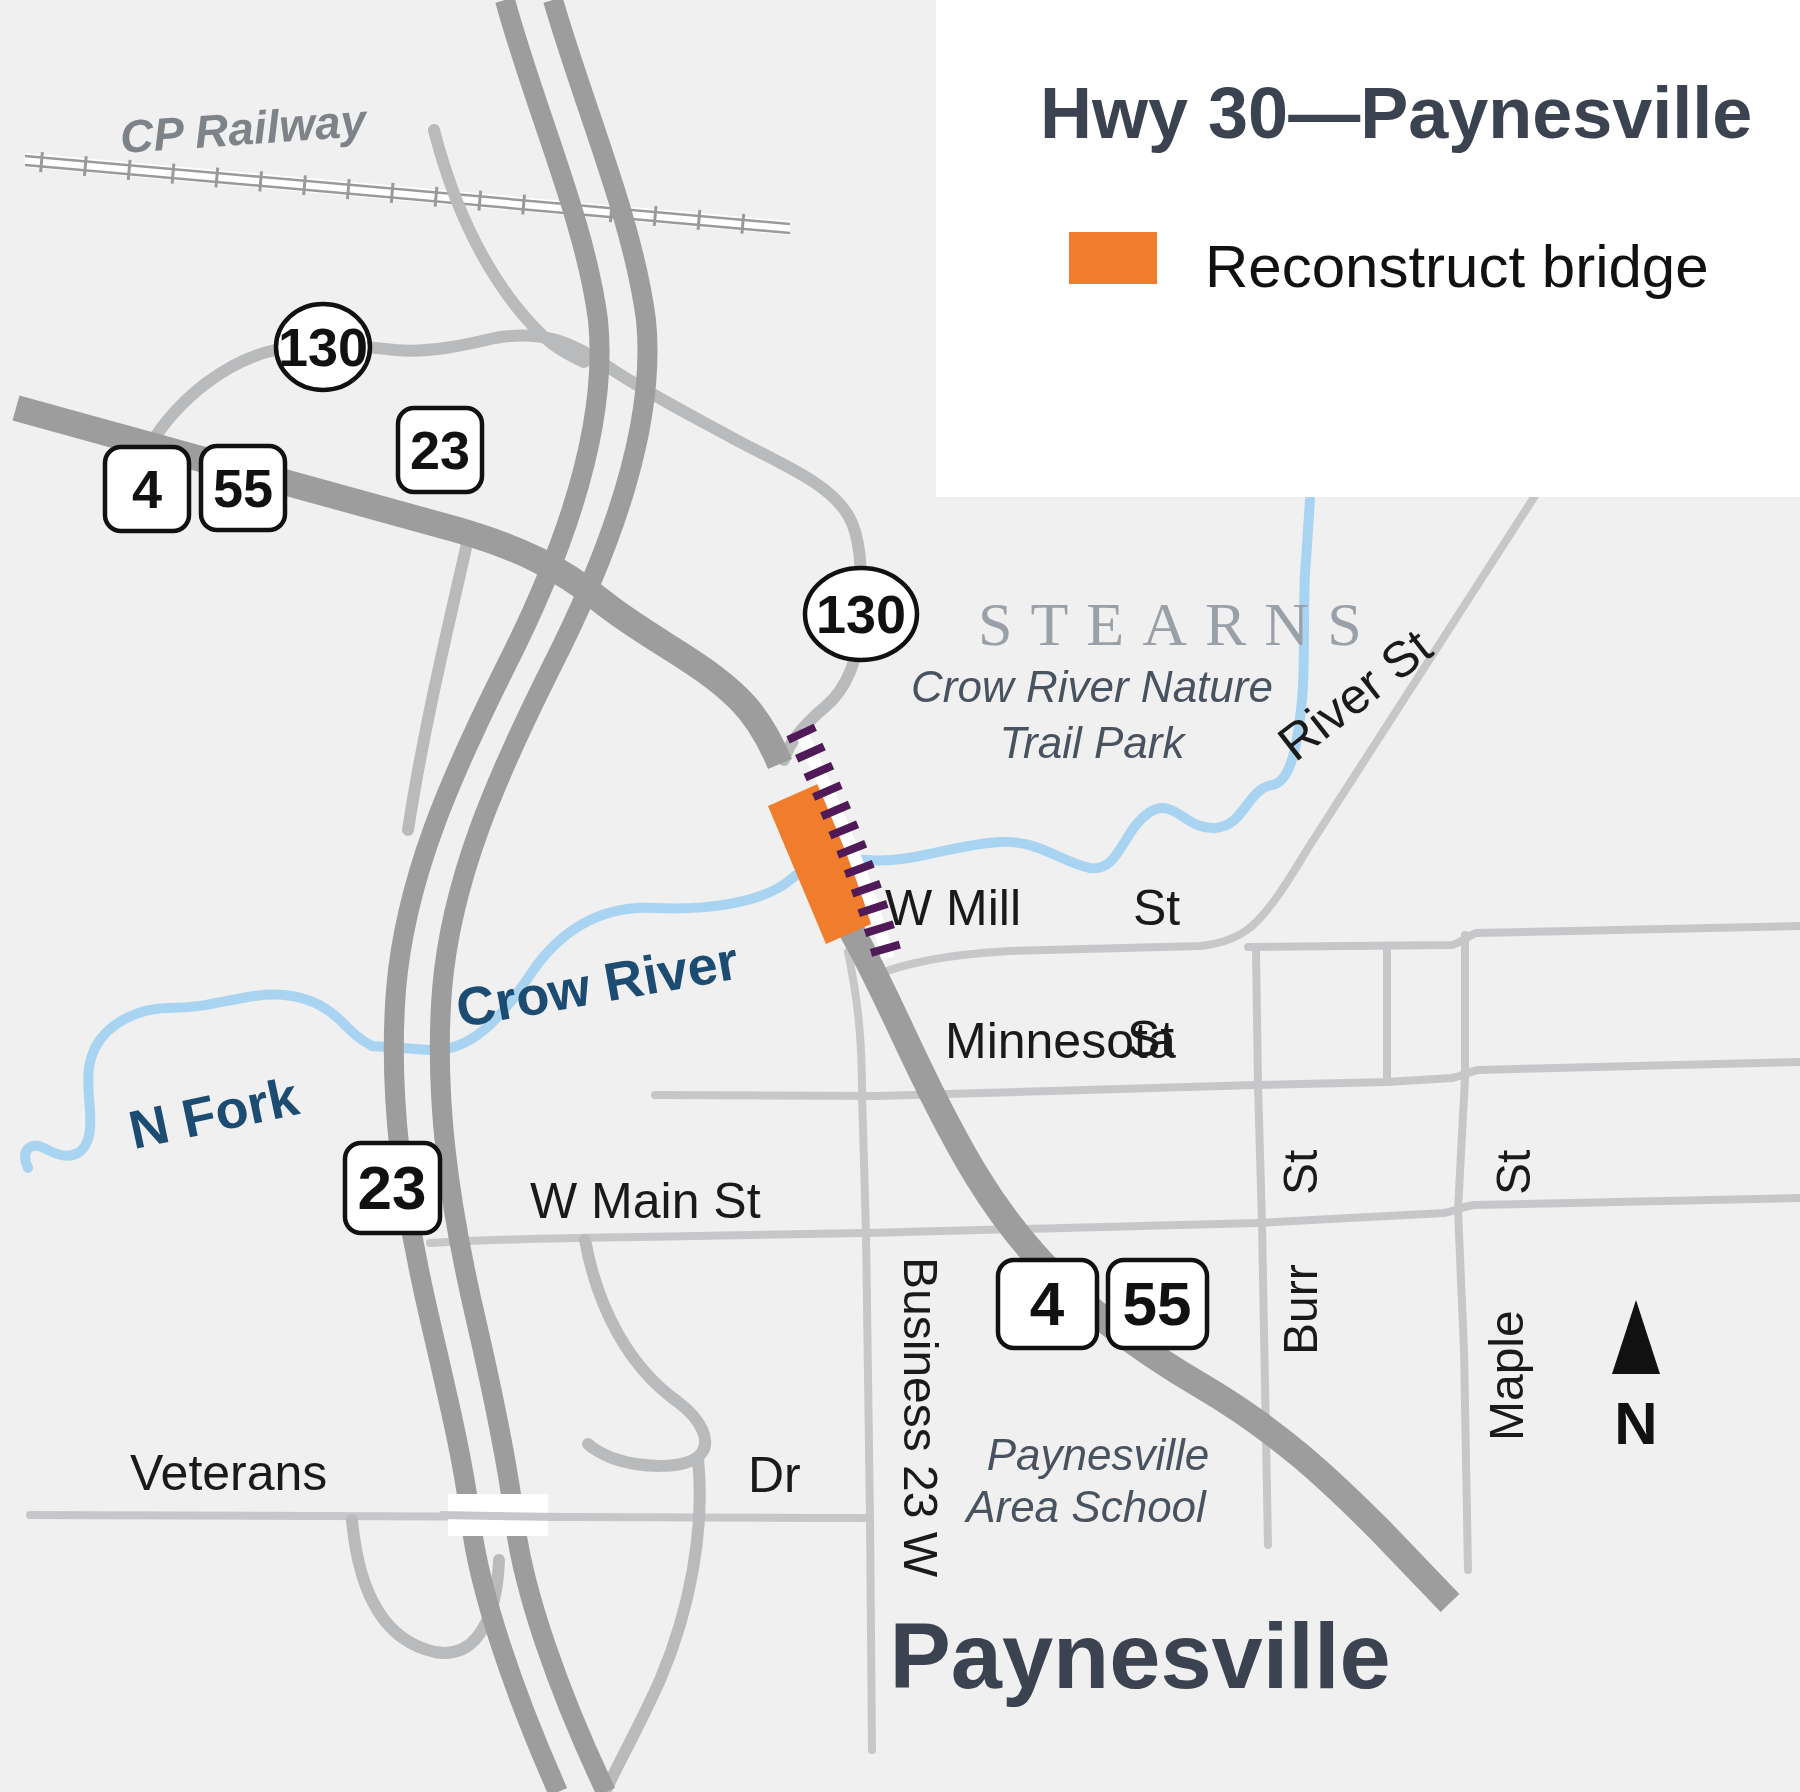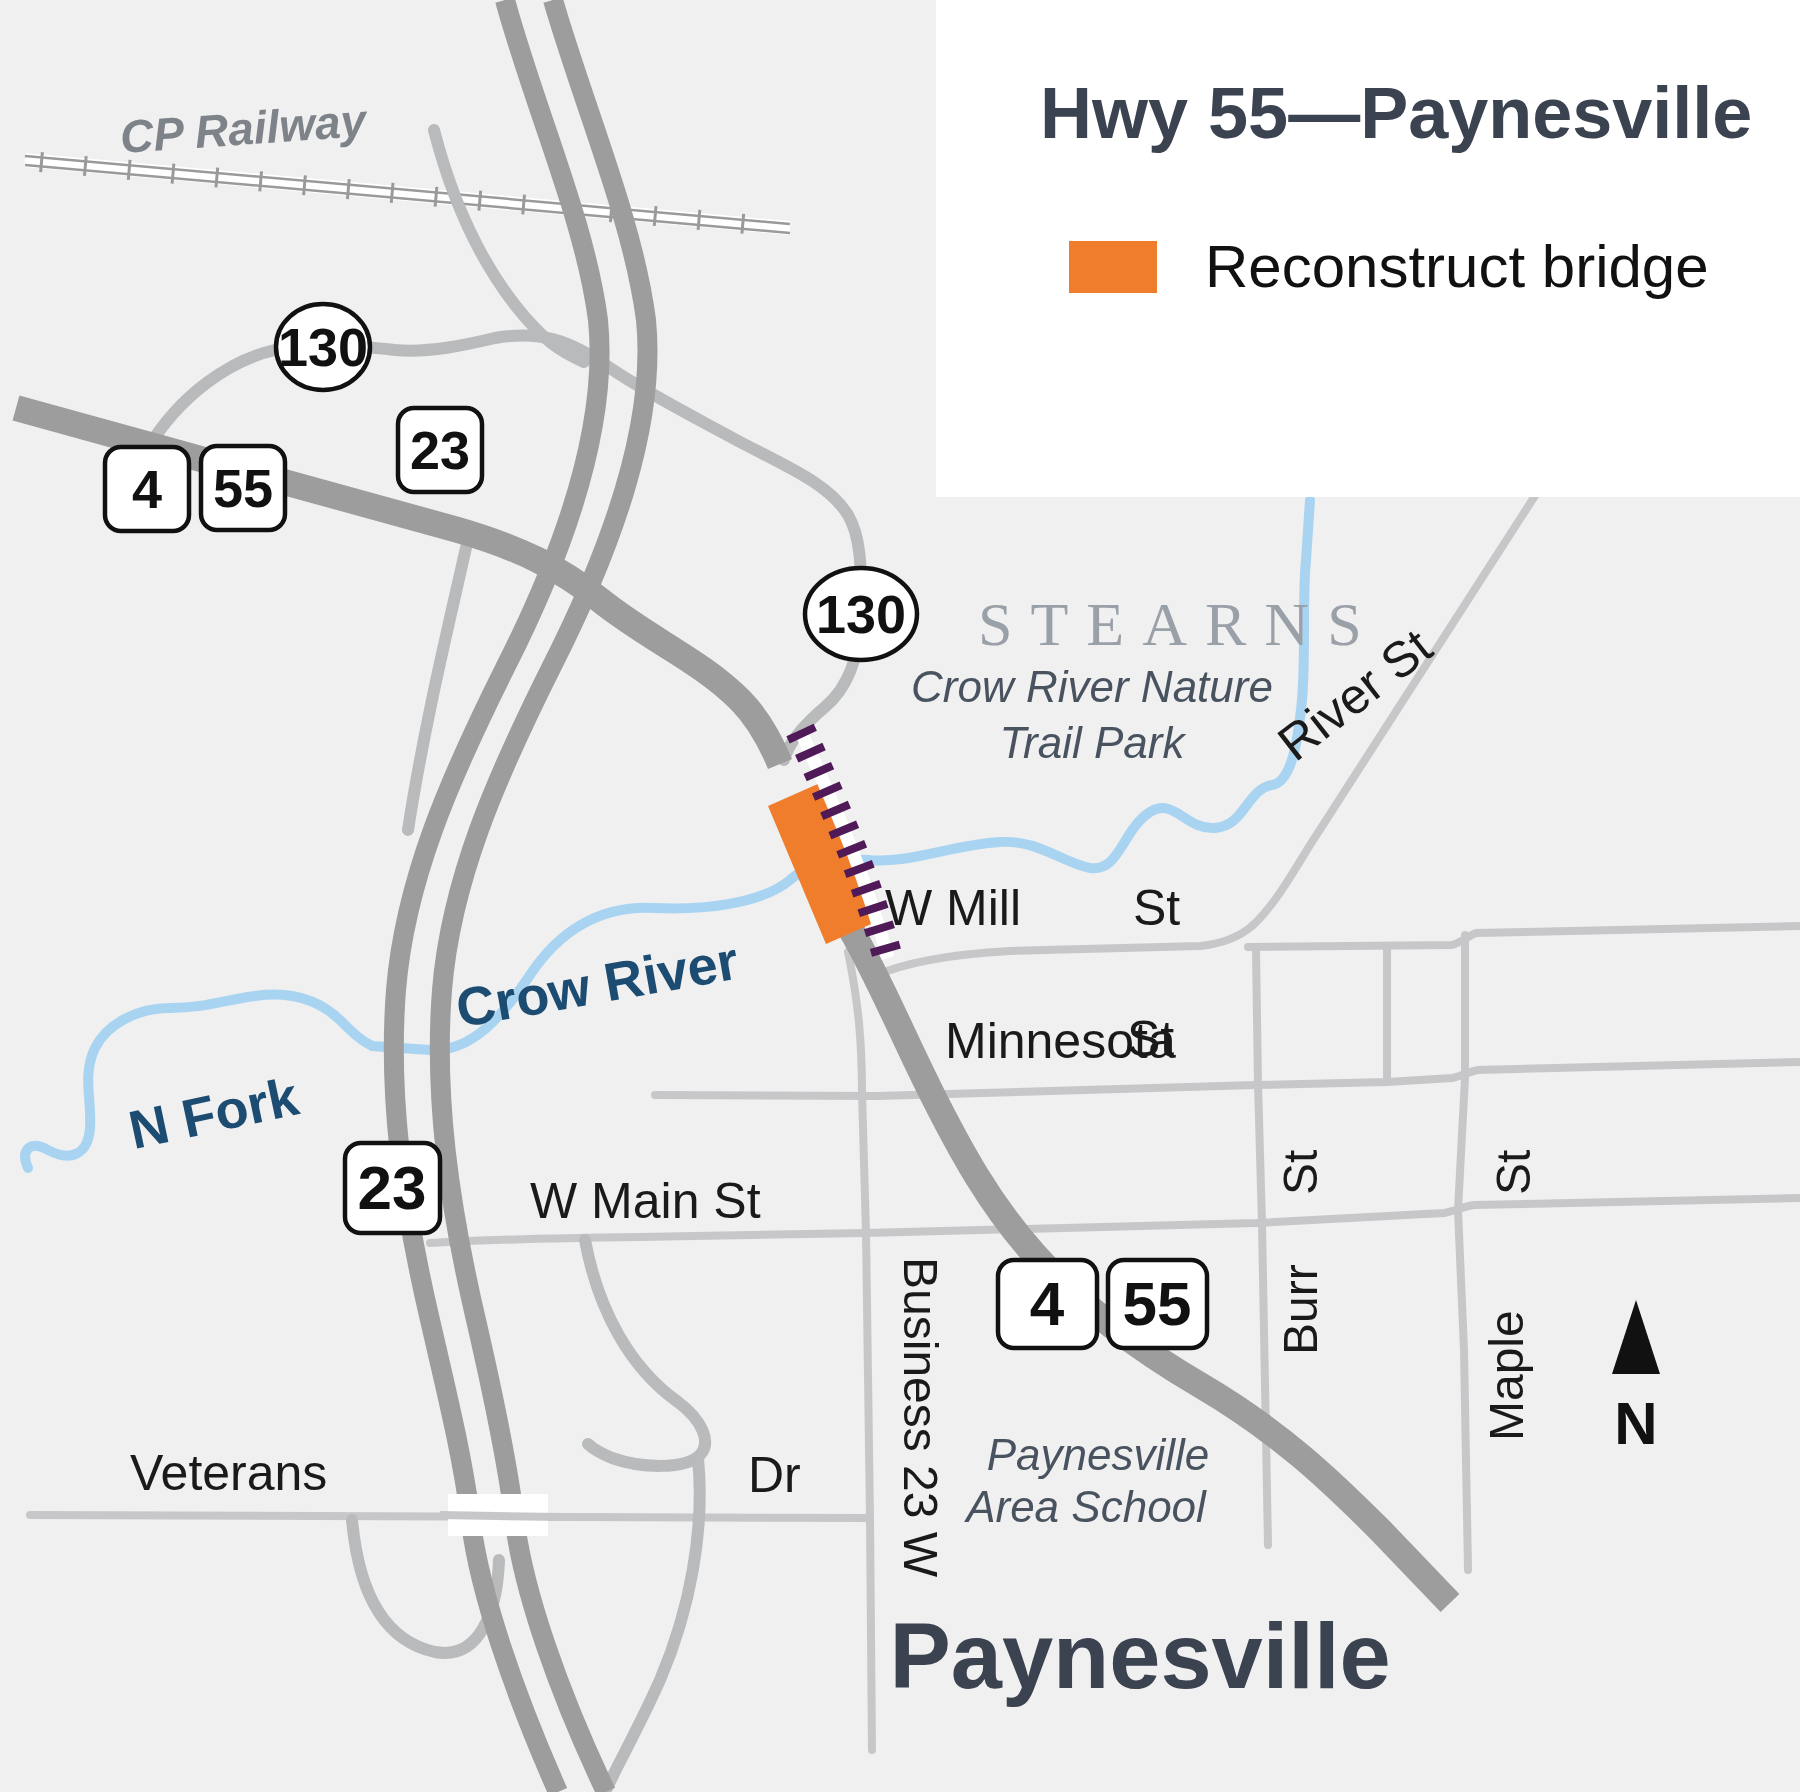--- a/index.html
+++ b/index.html
@@ -28,21 +28,21 @@
   .t-street-v{fill:#1a1a1a;font-size:48px}
   .t-railway{fill:#7e8389;font-size:46px;font-weight:bold;font-style:italic}
   .t-county{fill:#9aa0a8;font-size:62px;letter-spacing:18px;font-family:"Liberation Serif",serif}
   .t-water{fill:#1c4c72;font-size:54px;font-weight:bold}
   .t-italic{fill:#49535f;font-size:44px;font-style:italic;text-anchor:middle}
   .t-city{fill:#3b4250;font-size:92px;font-weight:bold;text-anchor:middle}
   .t-north{fill:#111111;font-size:60px;font-weight:bold;text-anchor:middle}
   
   .legend{position:absolute;left:936px;top:0;width:864px;height:497px;background:#ffffff;}
   .legend-title{position:absolute;left:104px;top:72px;font-size:72px;font-weight:bold;color:#3b4250;}
-  .legend-row{position:absolute;left:104px;display:flex;align-items:center;padding-left:29px;}
+  .legend-row{position:absolute;left:104px;display:flex;align-items:flex-start;padding-left:29px;}
   .legend-row.r1{top:232px}
   .legend-row.r2{top:352px}
   .legend-swatch{width:88px;height:52px;background:#f07d2b;margin-right:48px;flex:none}
   .legend-dashes{width:88px;height:52px;margin-right:48px;flex:none;display:flex;align-items:center;justify-content:space-between}
   .legend-dashes i{display:block;width:9px;height:40px;background:#4f1a57}
   .legend-label{font-size:60px;color:#111111;white-space:nowrap}
 </style>
 </head>
 <body>
 
@@ -202,20 +202,20 @@
 
   <text class="t-city" x="1140" y="1688">Paynesville</text>
 
   <g>
     <polygon points="1636,1300 1660,1374 1612,1374" fill="#111111"></polygon>
     <text class="t-north" x="1636" y="1444">N</text>
   </g>
 </svg>
 
   <div class="legend">
-    <div class="legend-title">Hwy 55—Paynesville</div>
+    <div class="legend-title">Hwy 30—Paynesville</div>
     <div class="legend-row r1">
       <div class="legend-swatch"></div>
       <div class="legend-label">Reconstruct bridge</div>
     </div>
   </div>
 
 </div>
 
 </body></html>

